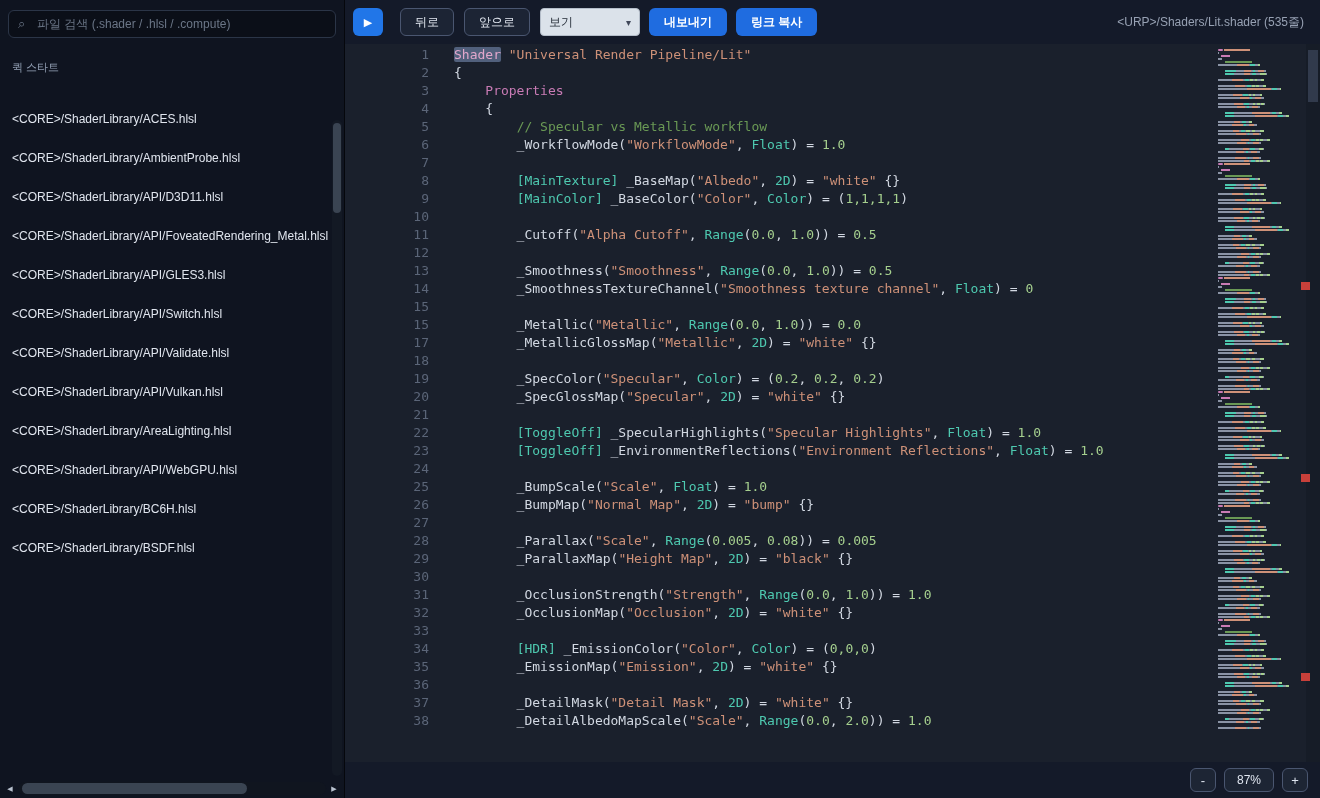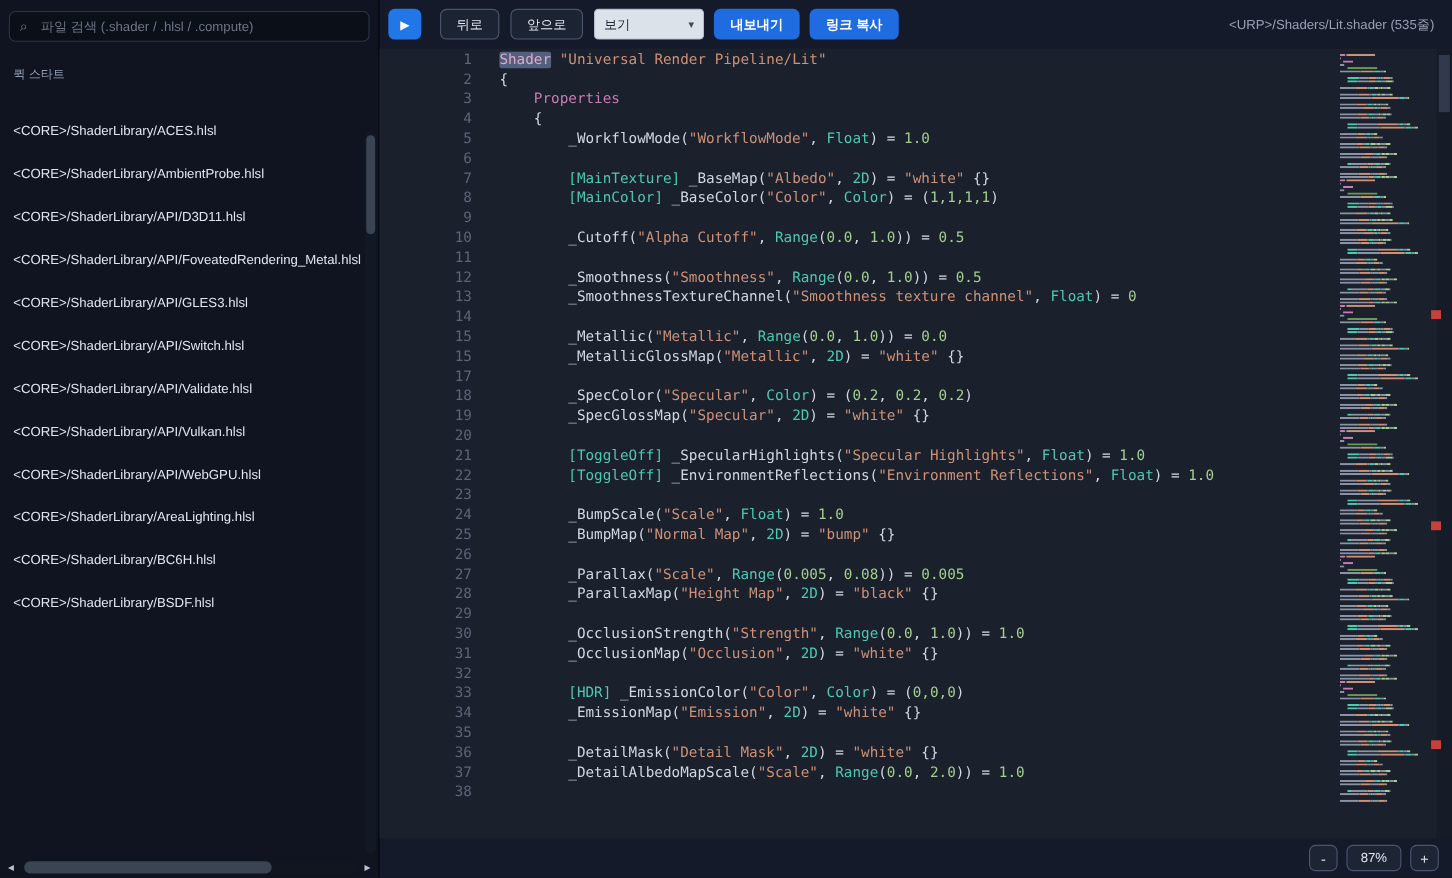--- a/index.html
+++ b/index.html
@@ -122,22 +122,22 @@
 
     <div class="file-list">
         <div class="file-item">&lt;CORE&gt;/ShaderLibrary/ACES.hlsl</div>
         <div class="file-item">&lt;CORE&gt;/ShaderLibrary/AmbientProbe.hlsl</div>
         <div class="file-item">&lt;CORE&gt;/ShaderLibrary/API/D3D11.hlsl</div>
         <div class="file-item">&lt;CORE&gt;/ShaderLibrary/API/FoveatedRendering_Metal.hlsl</div>
         <div class="file-item">&lt;CORE&gt;/ShaderLibrary/API/GLES3.hlsl</div>
         <div class="file-item">&lt;CORE&gt;/ShaderLibrary/API/Switch.hlsl</div>
         <div class="file-item">&lt;CORE&gt;/ShaderLibrary/API/Validate.hlsl</div>
         <div class="file-item">&lt;CORE&gt;/ShaderLibrary/API/Vulkan.hlsl</div>
+        <div class="file-item">&lt;CORE&gt;/ShaderLibrary/AreaLighting.hlsl</div>
         <div class="file-item">&lt;CORE&gt;/ShaderLibrary/API/WebGPU.hlsl</div>
-        <div class="file-item">&lt;CORE&gt;/ShaderLibrary/AreaLighting.hlsl</div>
         <div class="file-item">&lt;CORE&gt;/ShaderLibrary/BC6H.hlsl</div>
         <div class="file-item">&lt;CORE&gt;/ShaderLibrary/BSDF.hlsl</div>
       </div>
 
     <div class="sb-vscroll">
       <div class="thumb"></div>
     </div>
     <div class="sb-hscroll">
       <button class="arrow">◀</button>
       <div class="track">
@@ -205,20 +205,21 @@
             <div class="ln">35</div>
             <div class="ln">36</div>
             <div class="ln">37</div>
             <div class="ln">38</div>
           </div>
         <div class="code-content">
             <div class="cl"><span class="tk-ks">Shader</span><span class="tk-p"> </span><span class="tk-s">"Universal Render Pipeline/Lit"</span></div>
             <div class="cl"><span class="tk-p">{</span></div>
             <div class="cl"><span class="tk-p">    </span><span class="tk-k">Properties</span></div>
             <div class="cl"><span class="tk-p">    {</span></div>
+            <div class="cl"><span class="tk-p">        </span><span class="tk-c">// Specular vs Metallic workflow</span></div>
             <div class="cl"><span class="tk-p">        _WorkflowMode(</span><span class="tk-s">"WorkflowMode"</span><span class="tk-p">, </span><span class="tk-t">Float</span><span class="tk-p">) = </span><span class="tk-n">1.0</span></div>
             <div class="cl"></div>
             <div class="cl"><span class="tk-p">        </span><span class="tk-a">[MainTexture]</span><span class="tk-p"> _BaseMap(</span><span class="tk-s">"Albedo"</span><span class="tk-p">, </span><span class="tk-t">2D</span><span class="tk-p">) = </span><span class="tk-s">"white"</span><span class="tk-p"> {}</span></div>
             <div class="cl"><span class="tk-p">        </span><span class="tk-a">[MainColor]</span><span class="tk-p"> _BaseColor(</span><span class="tk-s">"Color"</span><span class="tk-p">, </span><span class="tk-t">Color</span><span class="tk-p">) = (</span><span class="tk-n">1,1,1,1</span><span class="tk-p">)</span></div>
             <div class="cl"></div>
             <div class="cl"><span class="tk-p">        _Cutoff(</span><span class="tk-s">"Alpha Cutoff"</span><span class="tk-p">, </span><span class="tk-t">Range</span><span class="tk-p">(</span><span class="tk-n">0.0</span><span class="tk-p">, </span><span class="tk-n">1.0</span><span class="tk-p">)) = </span><span class="tk-n">0.5</span></div>
             <div class="cl"></div>
             <div class="cl"><span class="tk-p">        _Smoothness(</span><span class="tk-s">"Smoothness"</span><span class="tk-p">, </span><span class="tk-t">Range</span><span class="tk-p">(</span><span class="tk-n">0.0</span><span class="tk-p">, </span><span class="tk-n">1.0</span><span class="tk-p">)) = </span><span class="tk-n">0.5</span></div>
             <div class="cl"><span class="tk-p">        _SmoothnessTextureChannel(</span><span class="tk-s">"Smoothness texture channel"</span><span class="tk-p">, </span><span class="tk-t">Float</span><span class="tk-p">) = </span><span class="tk-n">0</span></div>
             <div class="cl"></div>

